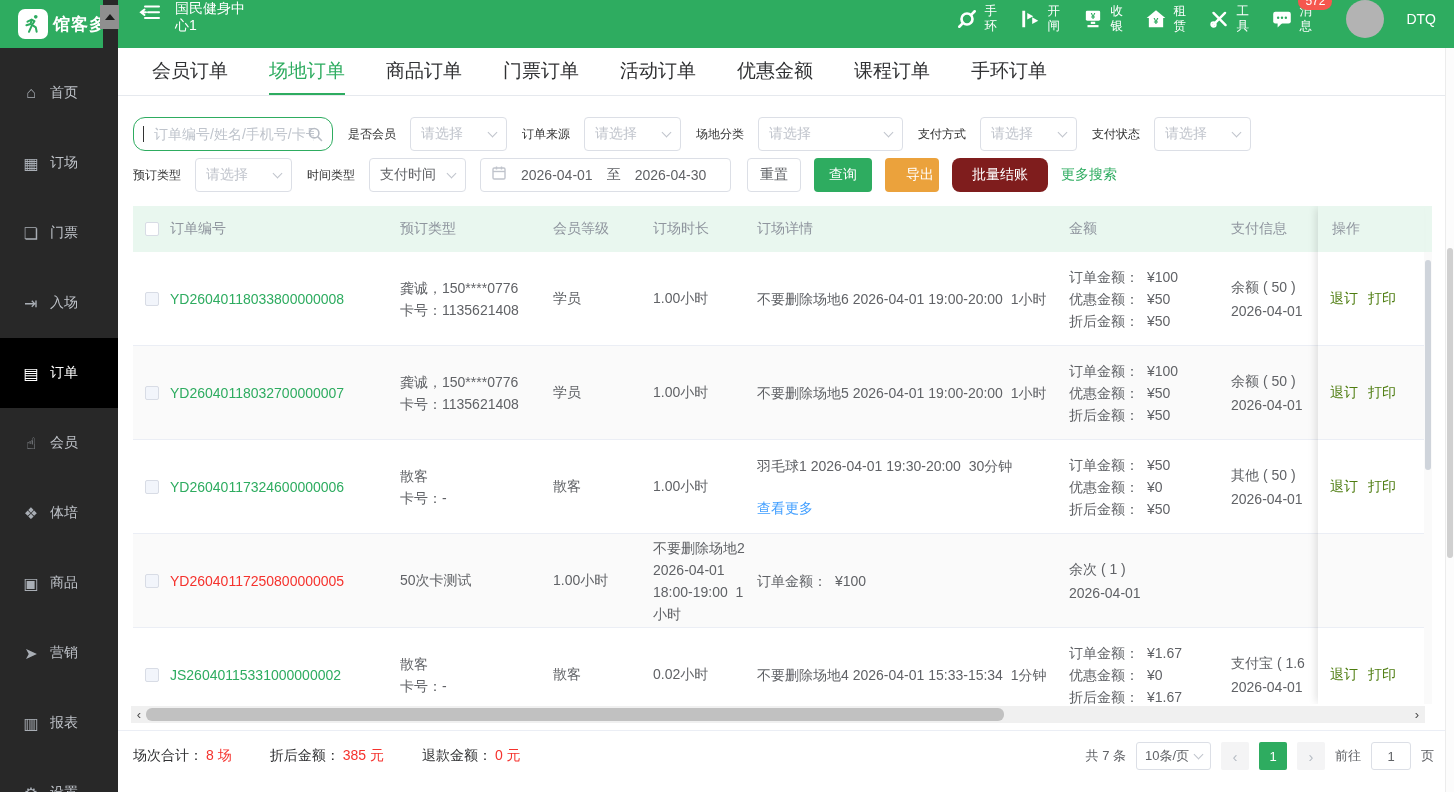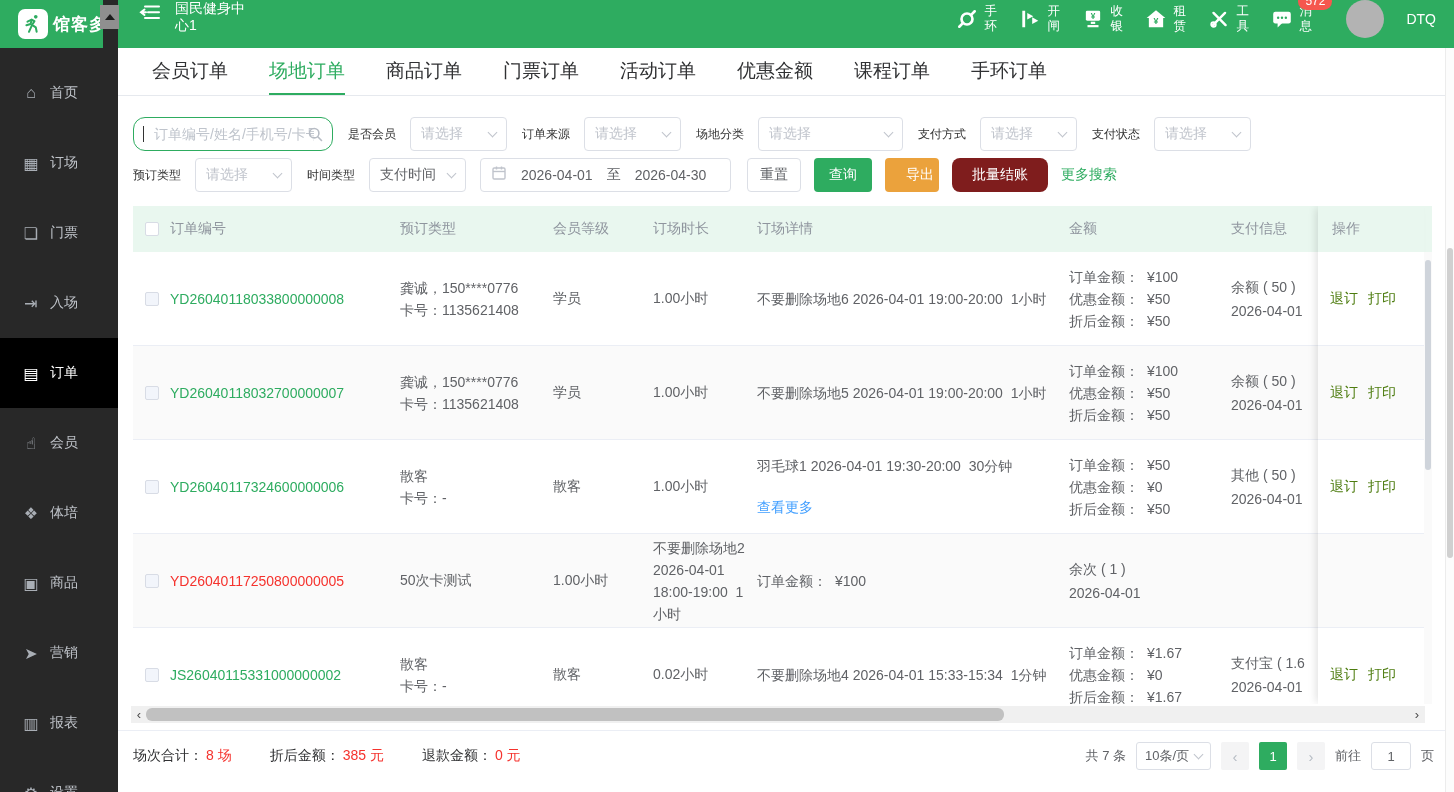--- a/index.html
+++ b/index.html
@@ -73,21 +73,21 @@
   .c-check { display:flex; justify-content:center; }
   .cb { width:14px; height:14px; border:1px solid #d8dce5; border-radius:2px; background:#f2f5fb; cursor:pointer; }
   .thead .cb { background:#fff; }
   .order-link { color:#2eac60; cursor:pointer; }
   .order-link.red { color:#f5322d; }
   .cell div { line-height:22px; }
   .amt { display:flex; line-height:22px; }
   .amt .al { width:78px; }
   .c-pay { overflow:hidden; white-space:nowrap; }
   .c-pay div { line-height:24px; }
-  .more-link { color:#409eff; cursor:pointer; line-height:22px; display:inline-block; margin-top:20px;font-family:Liberation Mono, monospace; }
+  .more-link { color:#409eff; cursor:pointer; line-height:22px; display:inline-block; margin-top:20px; }
   .action-col { position:absolute; left:1185px; top:0; width:106px; height:100%; box-shadow:-4px 0 8px -2px rgba(0,0,0,.12); }
   .ac-h { height:46px; background:#e9f7ef; display:flex; align-items:center; padding-left:14px; font-size:14px; color:#8f959e; }
   .ac-r { height:94px; background:#fff; border-bottom:1px solid #ebeef5; display:flex; align-items:center; padding-left:12px; gap:10px; font-size:14px; }
   .ac-r.stripe { background:#fafafa; }
   .ac-r span { color:#4d7c0f; cursor:pointer; }
   .vscroll { position:absolute; left:1291px; top:46px; bottom:0; width:8px; background:#fafafa; }
   .vthumb { position:absolute; left:1px; top:8px; width:6px; height:210px; background:#cfd4db; border-radius:3px; }
 
   .hscroll { position:relative; margin:2px 0 0 13px; width:1294px; height:17px; background:#f0f0f0; }
   .h-arrow { position:absolute; top:0; width:16px; height:17px; display:flex; align-items:center; justify-content:center; font-size:13px; color:#4a4a4a; cursor:pointer; }

